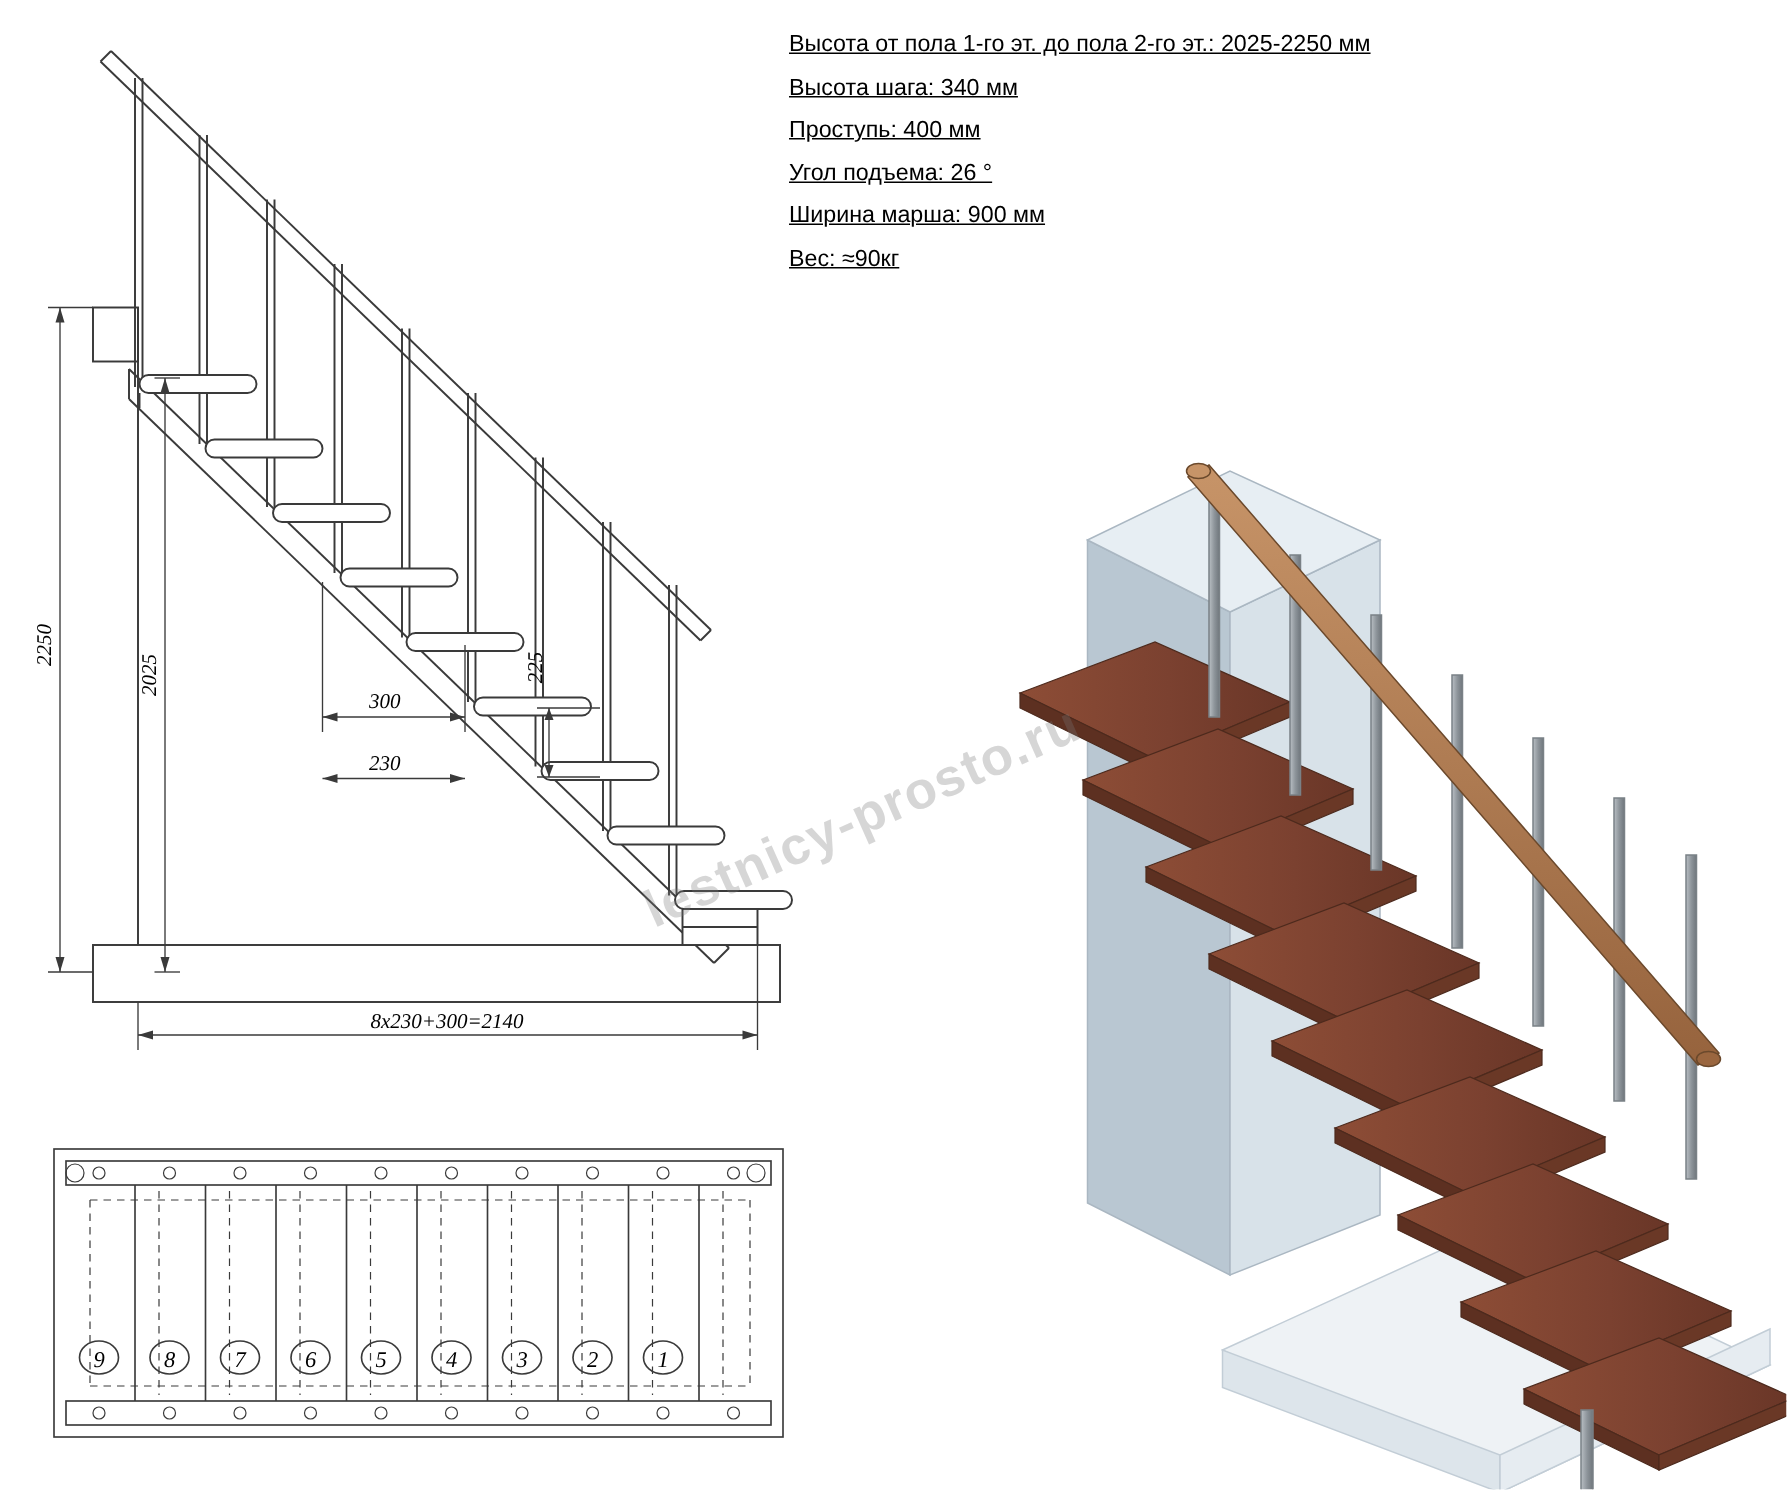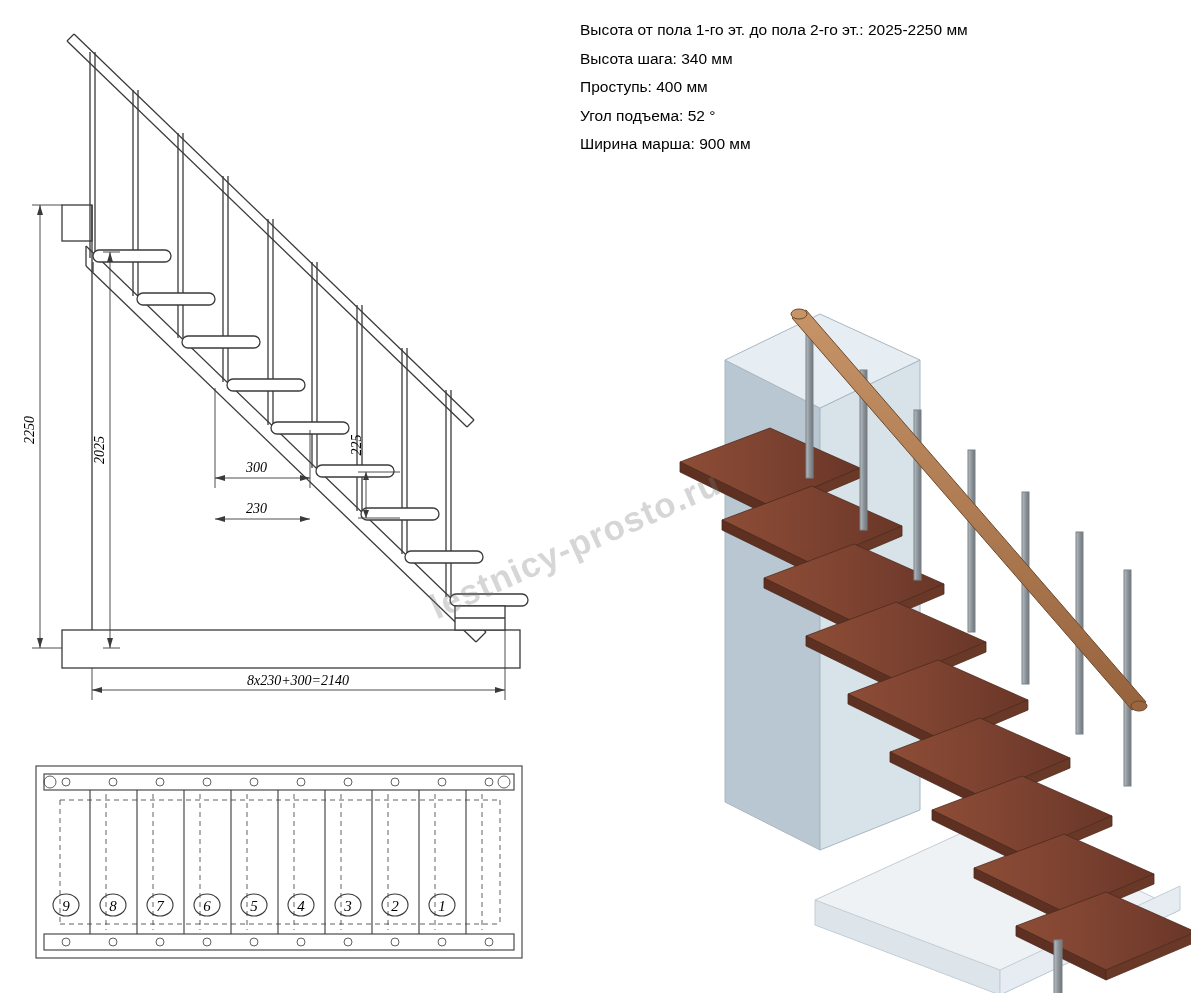--- a/index.html
+++ b/index.html
@@ -12,23 +12,24 @@
     height: 993px;
     position: relative;
     font-family: "Liberation Sans", sans-serif;
     color: #000;
     overflow: hidden;
   }
 
   
   #spec-list {
     position: absolute;
-    left: 580px;
+    left: 526px;
     top: 16px;
     width: 560px;
+    text-decoration: underline;
   }
   #spec-list .spec-line {
     font-size: 15.5px;
     line-height: 28.5px;
     white-space: nowrap;
     color: #000;
   }
 
   
   #elevation {
@@ -82,22 +83,23 @@
     font-family: "Liberation Serif", serif;
   }
 </style>
 </head>
 <body>
 
 <div id="spec-list">
   <div class="spec-line">Высота от пола 1-го эт. до пола 2-го эт.: 2025-2250 мм</div>
   <div class="spec-line">Высота шага: 340 мм</div>
   <div class="spec-line">Проступь: 400 мм</div>
-  <div class="spec-line">Угол подъема: 52 °</div>
+  <div class="spec-line">Угол подъема: 26 °</div>
   <div class="spec-line">Ширина марша: 900 мм</div>
+  <div class="spec-line">Вес: ≈90кг</div>
 </div>
 
 <svg id="elevation" viewBox="0 0 560 740">
   <g fill="none" stroke="#3a3a3a" stroke-width="1.3">
 
     <g stroke="#3a3a3a">
       <rect x="62" y="630" width="458" height="38" fill="#ffffff"></rect>
     </g>
 
     <g>

